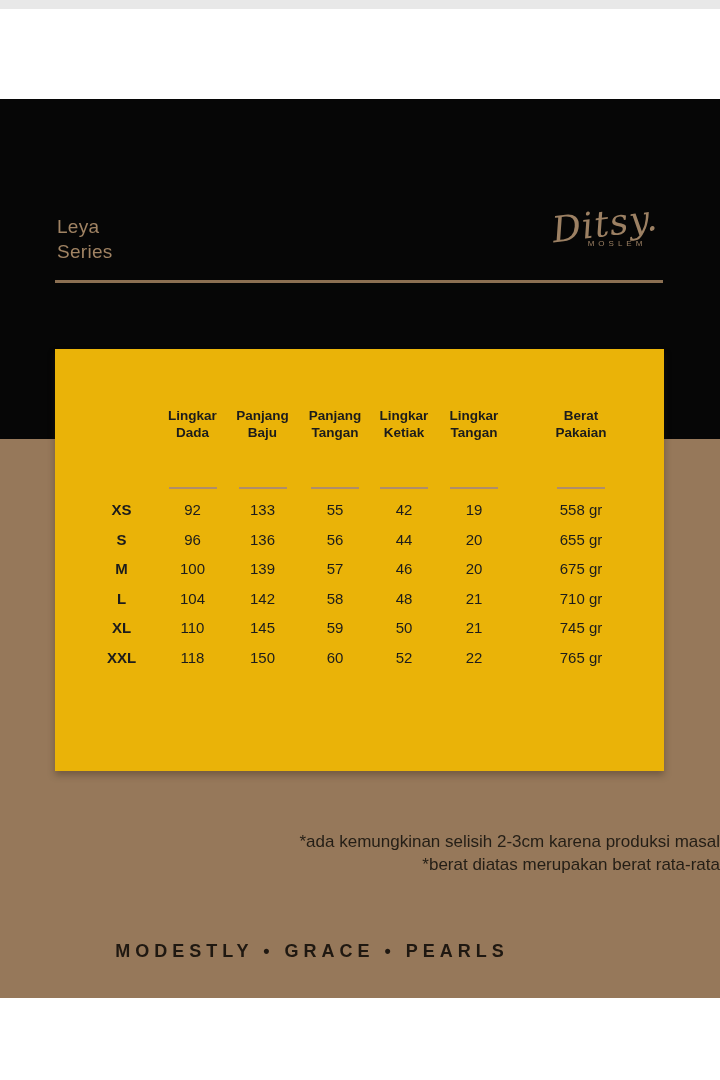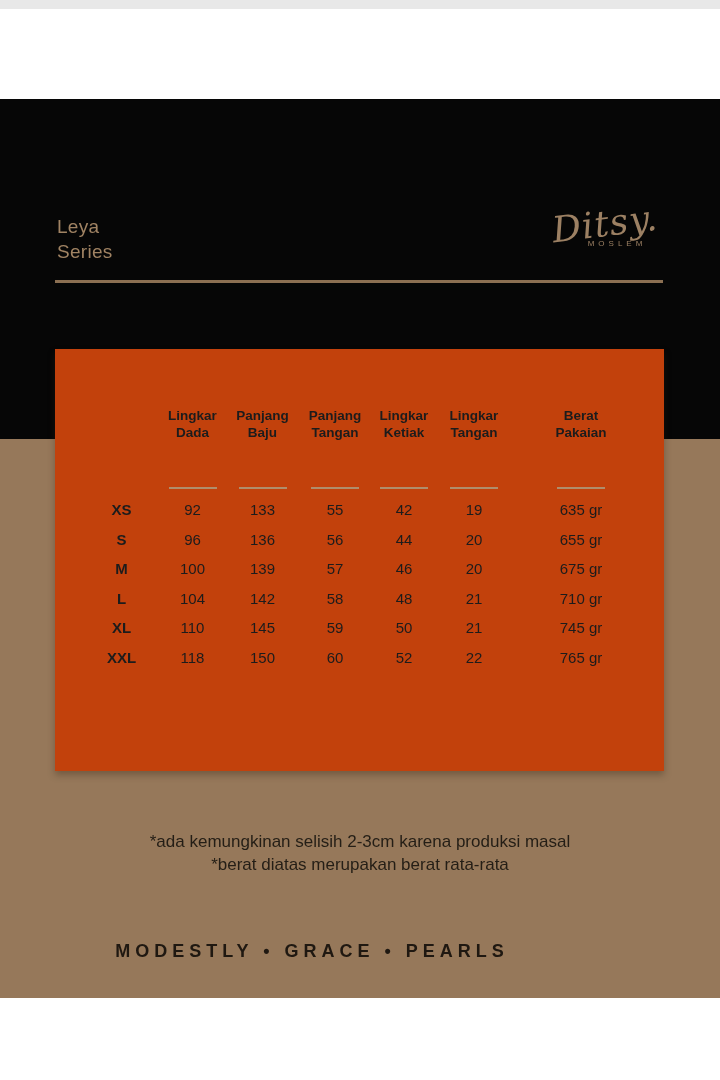--- a/index.html
+++ b/index.html
@@ -69,21 +69,21 @@
     left: 55px; top: 271px;
     width: 608px; height: 3px;
     background: #8b6f52;
   }
 
   
   .card {
     position: absolute;
     left: 55px; top: 340px;
     width: 609px; height: 422px;
-    background: #c2410c;
+    background: #eab308;
     box-shadow: 0 4px 7px rgba(50, 35, 20, 0.35);
   }
   .card table {
     width: 100%;
     margin-top: 58px;
     border-collapse: collapse;
     table-layout: fixed;
   }
   .card th, .card td {
     text-align: center;
@@ -114,21 +114,21 @@
     font-weight: 700;
     font-size: 15px;
   }
   td.berat-cell, th.berat-head { padding-right: 12px; }
 
   
   .notes {
     position: absolute;
     top: 821px; left: 0;
     width: 720px;
-    text-align: center;
+    text-align: right;
     color: #241e16;
     font-size: 17px;
     line-height: 23px;
     font-weight: 500;
   }
   .notes span { display: block; }
 
   .tagline {
     position: absolute;
     top: 932px; left: 0;
@@ -209,21 +209,21 @@
         <td class="berat-cell"><span class="hline"></span></td>
       </tr>
 
       <tr class="data-row">
         <td class="size-cell">XS</td>
         <td>92</td>
         <td>133</td>
         <td>55</td>
         <td>42</td>
         <td>19</td>
-        <td class="berat-cell">635 gr</td>
+        <td class="berat-cell">558 gr</td>
       </tr>
       <tr class="data-row">
         <td class="size-cell">S</td>
         <td>96</td>
         <td>136</td>
         <td>56</td>
         <td>44</td>
         <td>20</td>
         <td class="berat-cell">655 gr</td>
       </tr>

